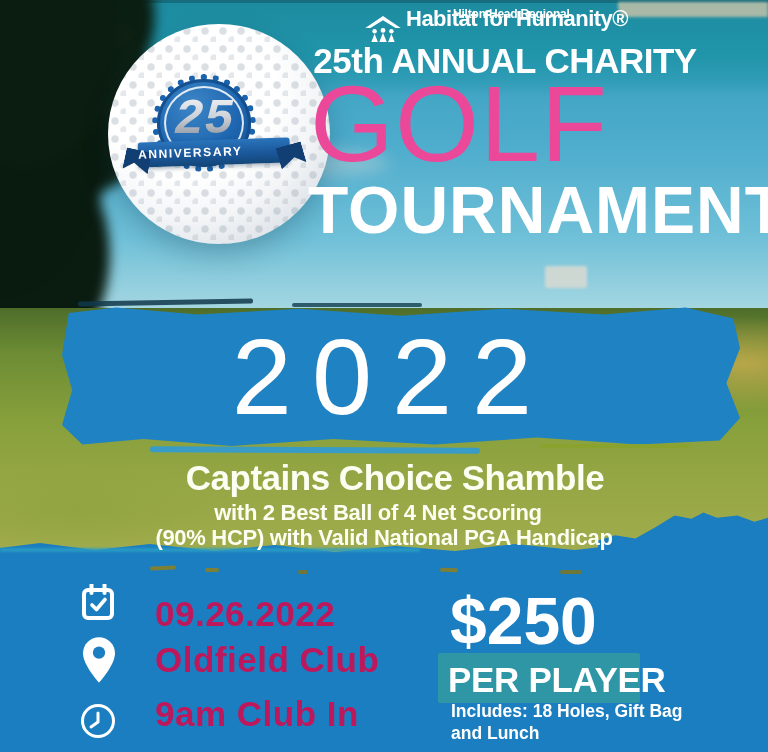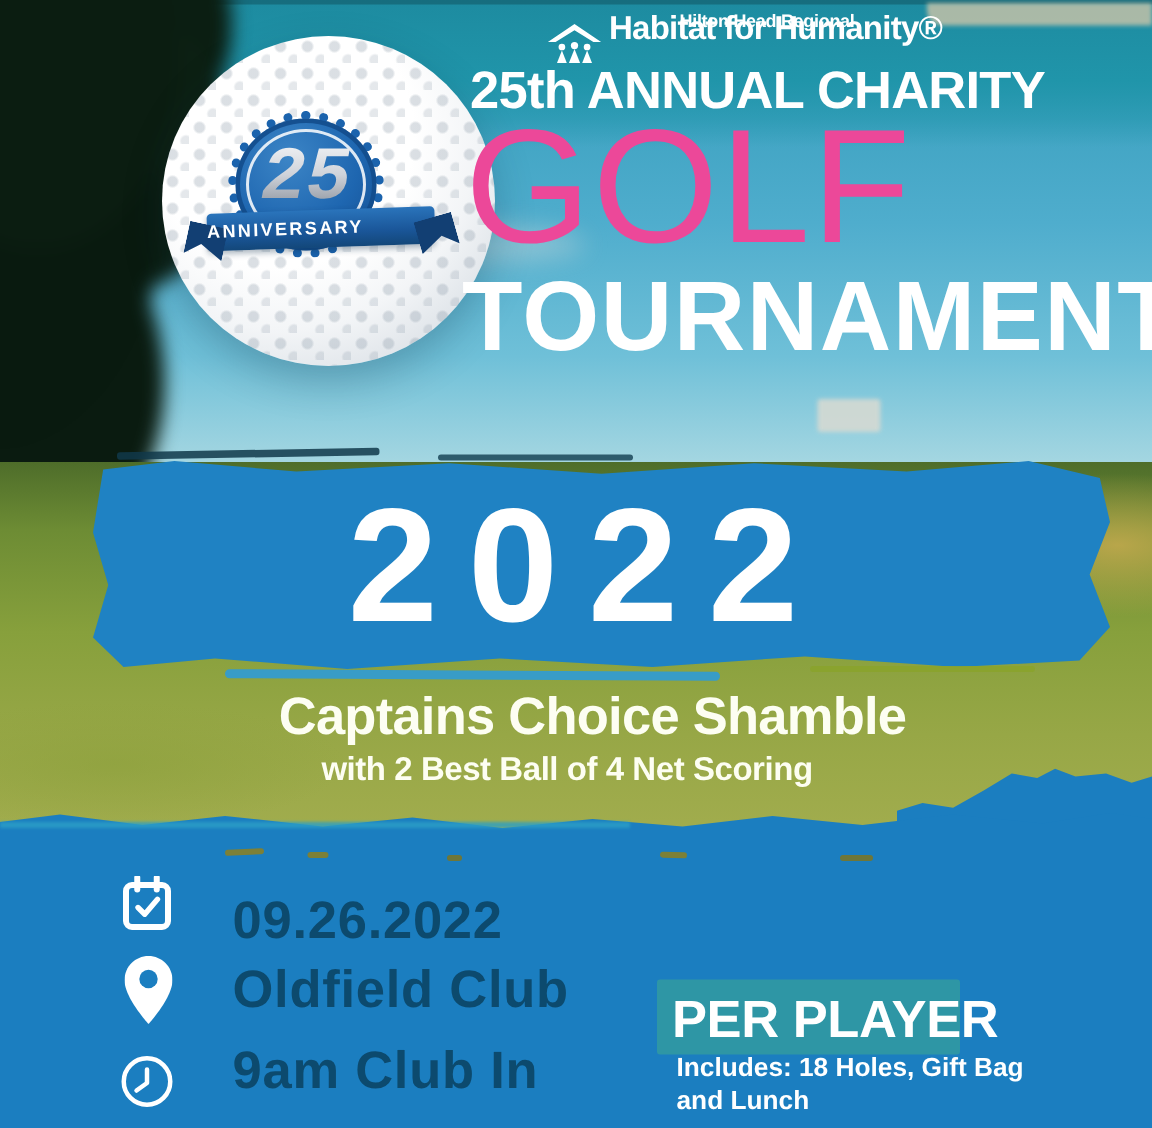--- a/index.html
+++ b/index.html
@@ -102,38 +102,38 @@
     letter-spacing:1px;line-height:1;text-align:right;}
   .tournament-title{left:308px;top:177px;color:#fff;font-size:66px;font-weight:700;
     letter-spacing:1px;line-height:1;}
 
   
   .banner{left:62px;top:306px;width:678px;height:140px;background:#1f82c3;
     clip-path:polygon(1% 5%,8% 1%,20% 6%,35% 2%,50% 7%,65% 2%,80% 6%,92% 1%,99% 9%,
       100% 30%,98% 55%,100% 80%,97% 96%,85% 99%,70% 94%,55% 99%,40% 95%,25% 100%,
       12% 95%,3% 99%,0 85%,1.5% 60%,0 35%);}
   .banner-year{left:62px;top:318px;width:640px;text-align:center;color:#fff;
-    font-size:108px;font-weight:700;letter-spacing:20px;padding-left:20px;line-height:1.1;}
+    font-size:108px;font-weight:400;letter-spacing:20px;padding-left:20px;line-height:1.1;}
   .banner-streak-a{left:78px;top:300px;width:175px;height:5px;background:#10384a;
     transform:rotate(-1deg);opacity:.85;border-radius:2px;}
   .banner-streak-b{left:292px;top:303px;width:130px;height:4px;background:#123d50;opacity:.8;border-radius:2px;}
   .banner-streak-c{left:150px;top:447px;width:330px;height:6px;background:#2f9bd6;
     transform:rotate(.3deg);opacity:.9;border-radius:3px;}
   .banner-streak-d{left:540px;top:444px;width:150px;height:4px;background:#8aa32c;opacity:.9;border-radius:2px;}
 
   
   .format-headline{left:0;top:458px;width:710px;text-align:center;color:#fdfef2;
     font-size:35px;font-weight:700;letter-spacing:-.5px;margin-left:40px;}
   .format-line1{left:0;top:500px;width:756px;text-align:center;color:#fdfef2;
     font-size:22px;font-weight:700;letter-spacing:-.3px;}
   .format-line2{left:0;top:525px;width:768px;text-align:center;color:#fdfef2;
     font-size:22px;font-weight:700;letter-spacing:-.3px;}
 
   
-  .detail-label{color:#0c4a6e;font-size:35px;font-weight:700;letter-spacing:.5px;}
+  .detail-label{color:#be185d;font-size:35px;font-weight:700;letter-spacing:.5px;}
   .icon-cal{left:82px;top:584px;width:32px;height:38px;}
   .lbl-date{left:155px;top:594px;}
   .icon-pin{left:83px;top:637px;width:32px;height:46px;}
   .lbl-club{left:155px;top:640px;}
   .icon-clock{left:80px;top:703px;width:36px;height:36px;}
   .lbl-checkin{left:155px;top:694px;}
 
   
   .price-amount{left:450px;top:588px;color:#fff;font-size:66px;font-weight:700;line-height:1;}
   .price-box{left:438px;top:653px;width:202px;height:50px;background:#2e96a5;border-radius:2px;}
@@ -197,20 +197,21 @@
 
   <div class="banner-streak-a"></div>
   <div class="banner-streak-b"></div>
   <div class="banner"></div>
   <div class="banner-streak-c"></div>
   <div class="banner-streak-d"></div>
   <div class="banner-year">2022</div>
 
   <div class="format-headline">Captains Choice Shamble</div>
   <div class="format-line1">with 2 Best Ball of 4 Net Scoring</div>
+  <div class="format-line2">(90% HCP) with Valid National PGA Handicap</div>
 
   <svg class="icon-cal" viewBox="0 0 32 38">
     <rect x="2" y="6" width="28" height="28" rx="4" fill="none" stroke="#ffffff" stroke-width="4"></rect>
     <line x1="9.5" y1="1" x2="9.5" y2="9" stroke="#ffffff" stroke-width="4" stroke-linecap="round"></line>
     <line x1="22.5" y1="1" x2="22.5" y2="9" stroke="#ffffff" stroke-width="4" stroke-linecap="round"></line>
     <path d="M10 21 L14.5 25.5 L23 15.5" fill="none" stroke="#ffffff" stroke-width="3.6" stroke-linecap="round" stroke-linejoin="round"></path>
   </svg>
   <div class="detail-label lbl-date">09.26.2022</div>
 
   <svg class="icon-pin" viewBox="0 0 24 34">
@@ -218,18 +219,19 @@
     <circle cx="12" cy="11.5" r="4.6" fill="#1b7ec0"></circle>
   </svg>
   <div class="detail-label lbl-club">Oldfield Club</div>
 
   <svg class="icon-clock" viewBox="0 0 36 36">
     <circle cx="18" cy="18" r="15.5" fill="none" stroke="#ffffff" stroke-width="3"></circle>
     <path d="M18 10 L18 19 L11 24" fill="none" stroke="#ffffff" stroke-width="3" stroke-linecap="round" stroke-linejoin="round"></path>
   </svg>
   <div class="detail-label lbl-checkin">9am Club In</div>
 
+  <div class="price-amount">$250</div>
   <div class="price-box"></div>
   <div class="price-per">PER PLAYER</div>
   <div class="price-inc1">Includes: 18 Holes, Gift Bag</div>
   <div class="price-inc2">and Lunch</div>
 
 </div>
 
 </body></html>

